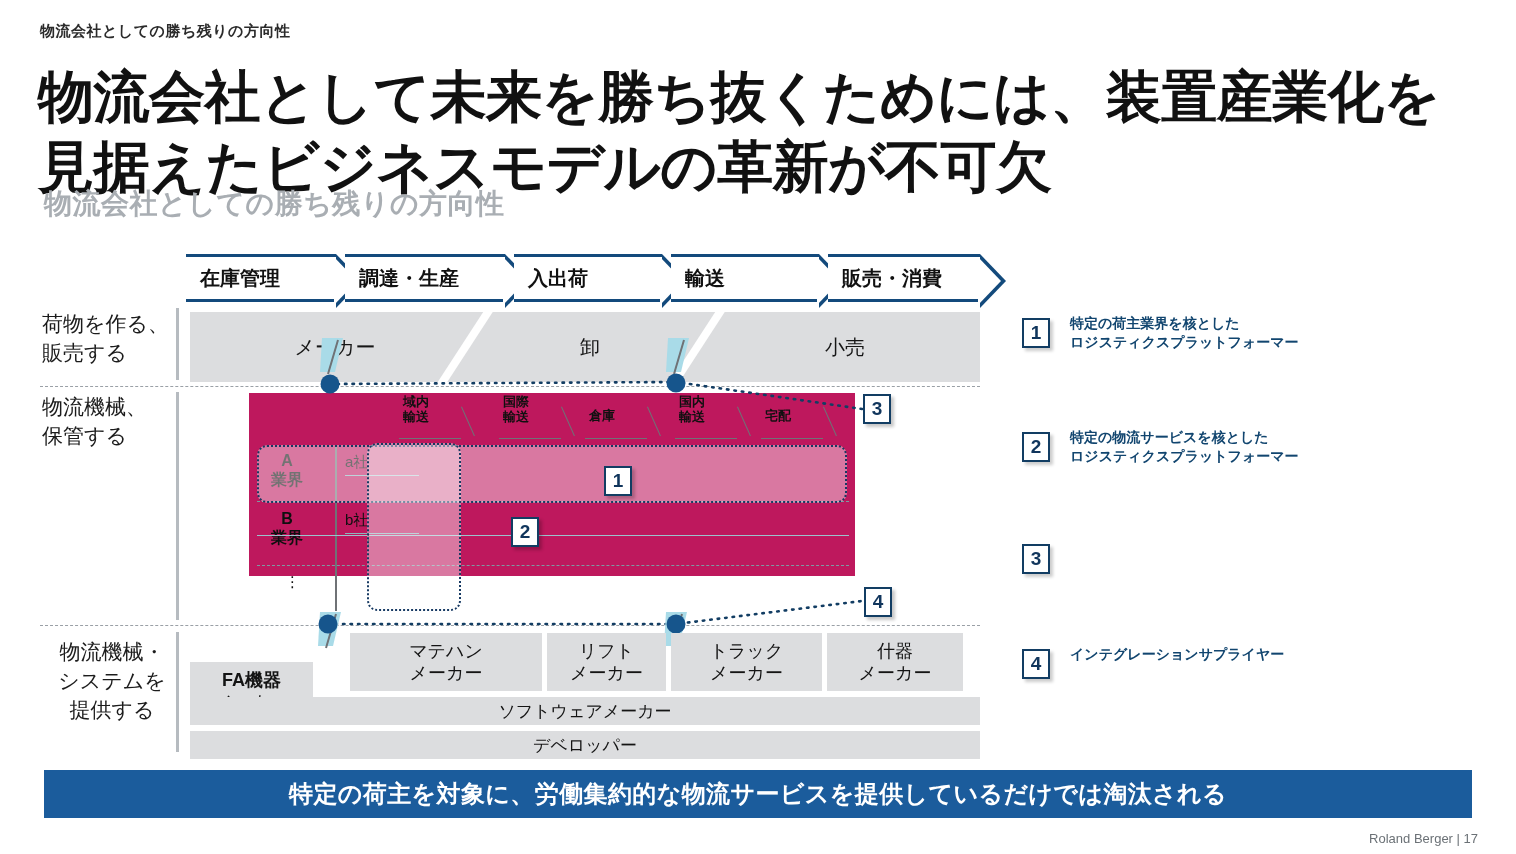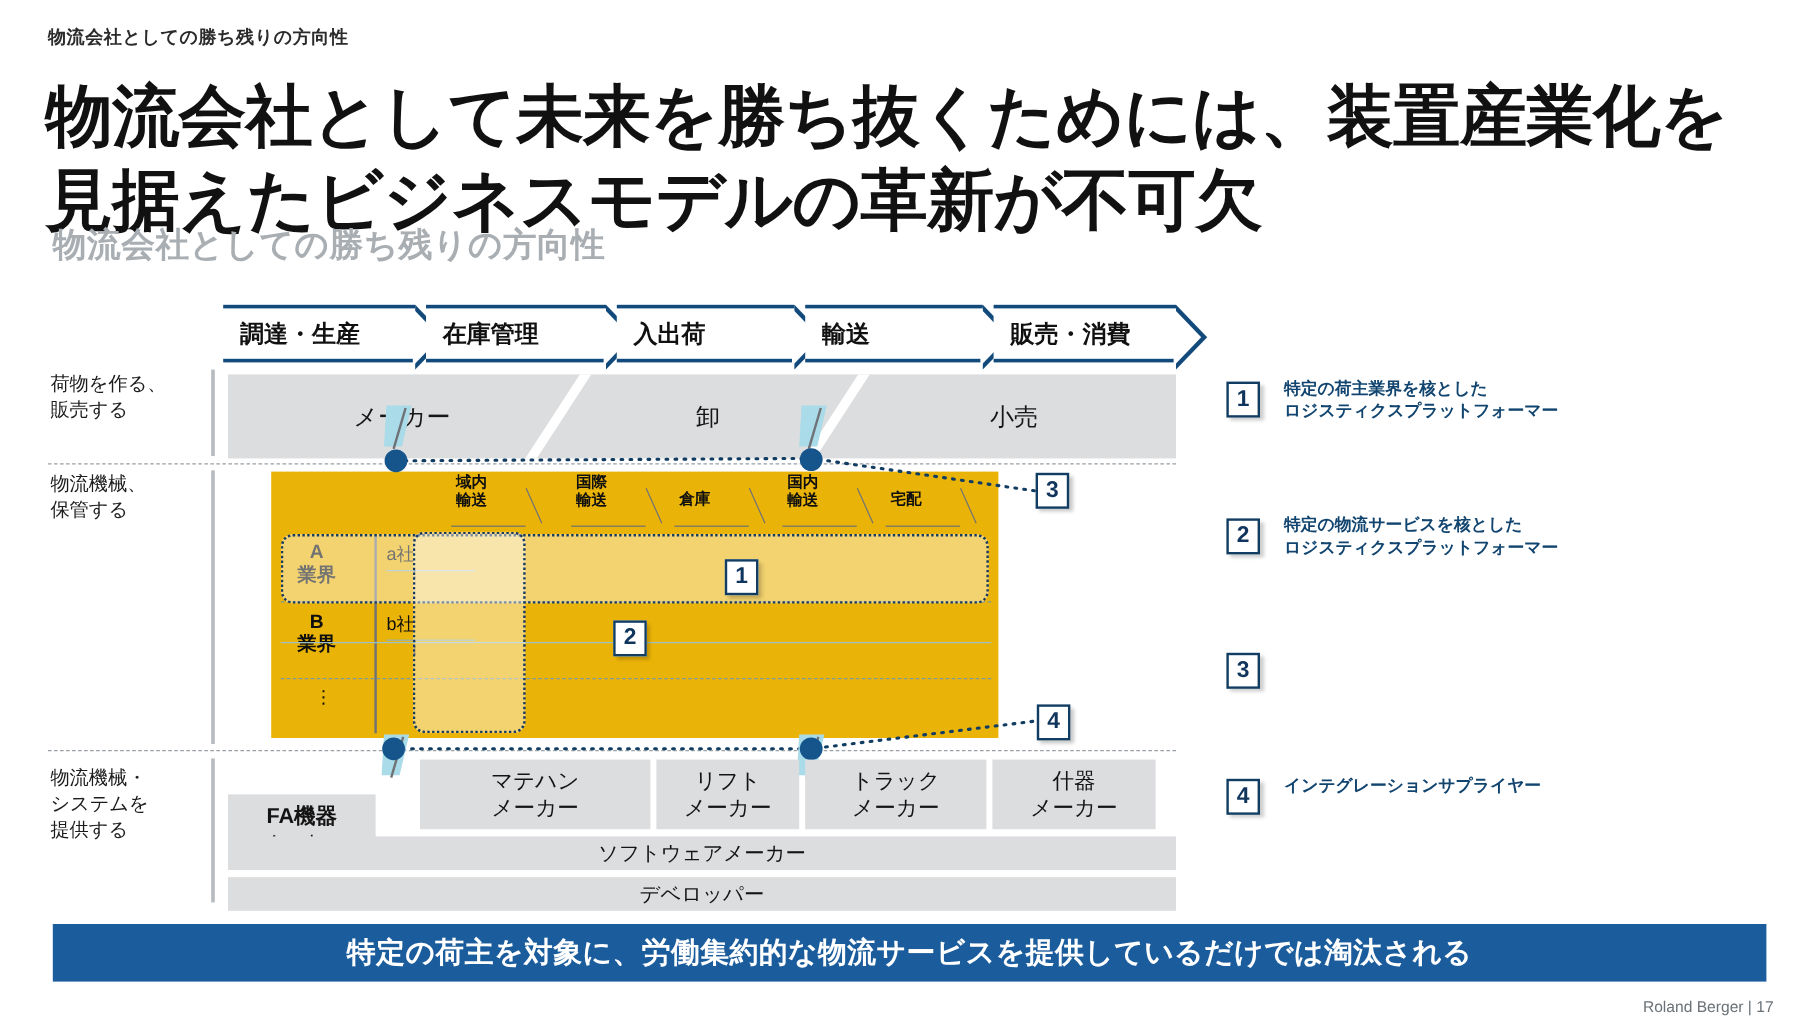--- a/index.html
+++ b/index.html
@@ -88,29 +88,29 @@
     color: #111;
     white-space: nowrap;
     z-index: 3;
     position: relative;
   }
 
   
   .rowlabel {
     position: absolute;
     left: 42px;
-    font-size: 16px;
+    font-size: 21px;
     line-height: 1.38;
     font-weight: 400;
     color: #1c1c1c;
     width: 140px;
   }
   #rl0 { top: 310px; }
   #rl1 { top: 393px; }
-  #rl2 { top: 638px; }
+  #rl2 { top: 638px; text-align: center; }
 
   .vrule {
     position: absolute;
     left: 176px;
     width: 3px;
     background: #b6bbc0;
   }
   #vr0 { top: 308px; height: 72px; }
   #vr1 { top: 392px; height: 228px; }
   #vr2 { top: 632px; height: 120px; }
@@ -143,23 +143,23 @@
   .grayband .cell {
     position: absolute;
     top: 0; height: 70px;
     display: flex; align-items: center; justify-content: center;
     font-size: 20px; font-weight: 400; color: #161616;
   }
 
   
   .matrix {
     position: absolute;
-    left: 226px; top: 393px;
-    width: 606px; height: 222px;
-    background: #eab308;
+    left: 249px; top: 393px;
+    width: 606px; height: 183px;
+    background: #be185d;
   }
   .mheader {
     position: absolute;
     top: 0; left: 0; width: 606px; height: 50px;
   }
   .mh {
     position: absolute; top: 2px;
     font-size: 13px; font-weight: 700; line-height: 1.12;
     color: #101010; text-align: left;
   }
@@ -289,25 +289,25 @@
   }
 </style>
 </head>
 <body>
 
 <div class="eyebrow">物流会社としての勝ち残りの方向性</div>
 <div class="title">物流会社として未来を勝ち抜くためには、装置産業化を見据えたビジネスモデルの革新が不可欠</div>
 <div class="subtitle">物流会社としての勝ち残りの方向性</div>
 
 <div class="chev-row">
+  <div class="chev" style="width:150px">
+      <span>在庫管理</span>
+    </div>
   <div class="chev" style="width:160px">
       <span>調達・生産</span>
-    </div>
-  <div class="chev" style="width:150px">
-      <span>在庫管理</span>
     </div>
   <div class="chev" style="width:148px">
       <span>入出荷</span>
     </div>
   <div class="chev" style="width:148px">
       <span>輸送</span>
     </div>
   <div class="chev" style="width:152px">
       <span>販売・消費</span>
     </div>

